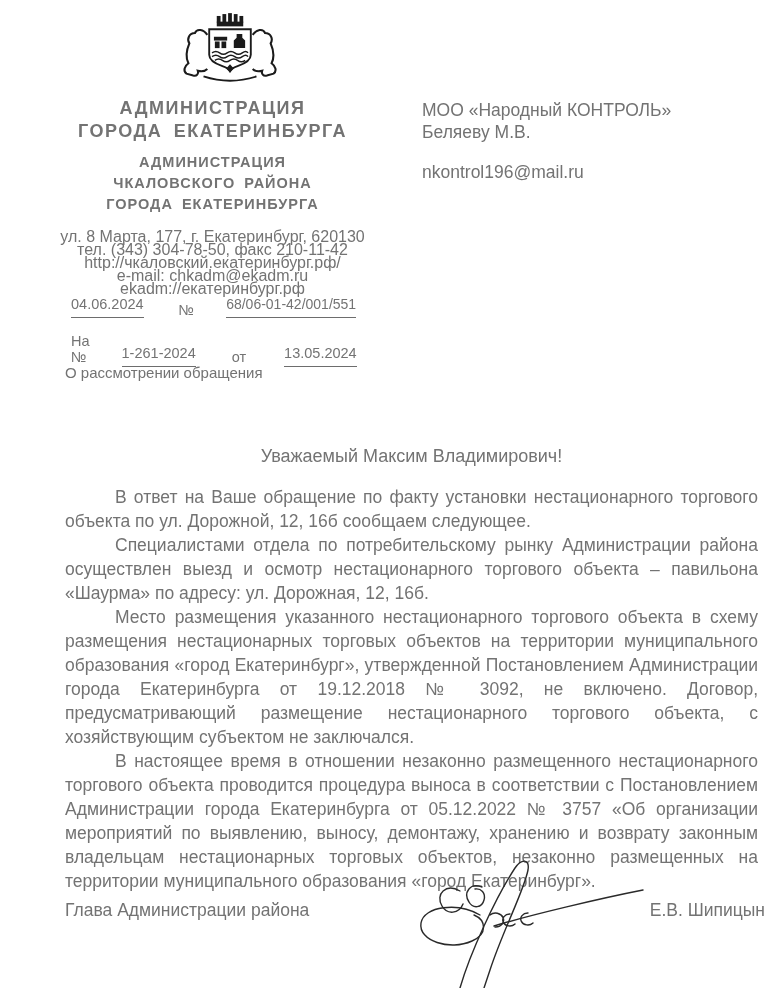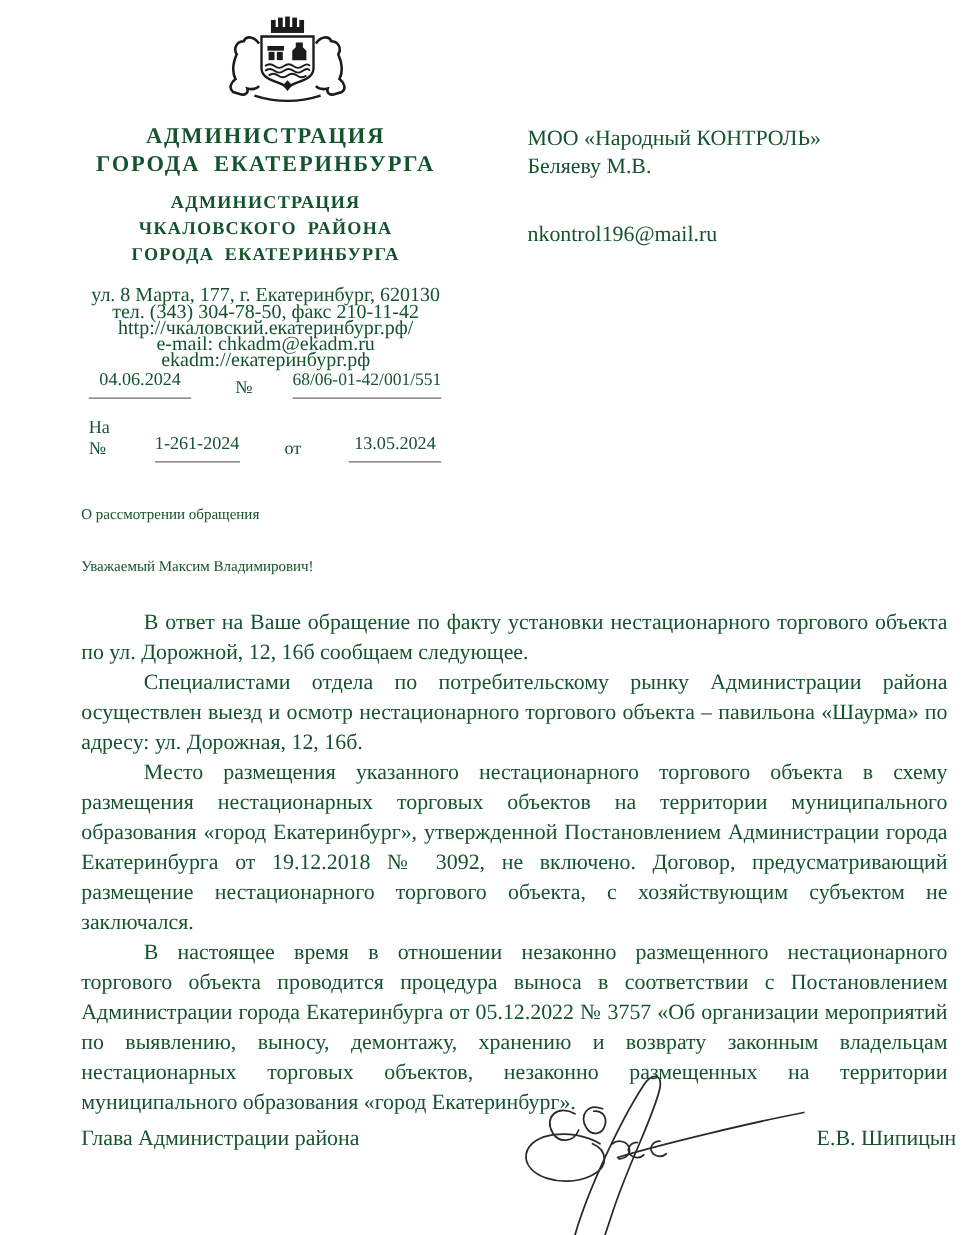--- a/index.html
+++ b/index.html
@@ -1,21 +1,21 @@
 <!DOCTYPE html>
 <html lang="ru"><head>
 <meta charset="utf-8">
 <style>
   html,body{margin:0;padding:0;background:#ffffff;}
   .page{
     position:relative;
     width:778px;height:988px;
     background:#ffffff;
-    color:#14532d;
-    font-family:Liberation Serif, serif;
+    color:#737373;
+    font-family:Liberation Sans, sans-serif;
     overflow:hidden;
   }
   
   .crest{position:absolute;left:178px;top:13px;width:104px;height:74px;}
   
   .left-col{position:absolute;left:30px;top:97px;width:365px;text-align:center;}
   .org-top{font-weight:bold;font-size:18px;line-height:23px;letter-spacing:1.5px;word-spacing:5px;}
   .org-sub{margin-top:9px;font-weight:bold;font-size:14.5px;line-height:21px;letter-spacing:1px;word-spacing:4px;}
   .org-addr{margin-top:15px;font-size:16px;line-height:13px;}
   
@@ -26,24 +26,24 @@
   .ref-date{width:126px;}
   .ref-no-sign{margin:0 4px 0 7px;padding-bottom:0;}
   .ref-number{width:130px;font-size:14px;}
   .ref-reply-label{padding-bottom:2px;margin-right:4px;}
   .ref-reply-number{width:88px;}
   .ref-from{margin:0 10px 0 8px;padding-bottom:2px;}
   .ref-reply-date{width:122px;}
   
   .addressee{position:absolute;left:422px;top:99px;width:300px;font-size:17.5px;line-height:22px;}
   .addr-name{}
-  .addr-email{margin-top:33px;}
+  .addr-email{margin-top:18px;}
   
-  .subject{position:absolute;left:65px;top:404px;font-size:12px;}
-  .salutation{position:absolute;left:65px;top:446px;width:693px;text-align:left;font-size:12px;}
+  .subject{position:absolute;left:65px;top:364px;font-size:15px;}
+  .salutation{position:absolute;left:65px;top:446px;width:693px;text-align:center;font-size:18px;}
   .body-text{position:absolute;left:65px;top:485px;width:693px;font-size:17.5px;line-height:24px;text-align:justify;}
   .body-text p{margin:0;text-indent:50px;}
   
   .sig-row{position:absolute;left:65px;top:900px;width:700px;display:flex;justify-content:space-between;font-size:17.5px;gap:44px;}
   .autograph{position:absolute;left:390px;top:853px;width:260px;height:135px;}
 </style>
 </head>
 <body>
 
 <div class="page">

